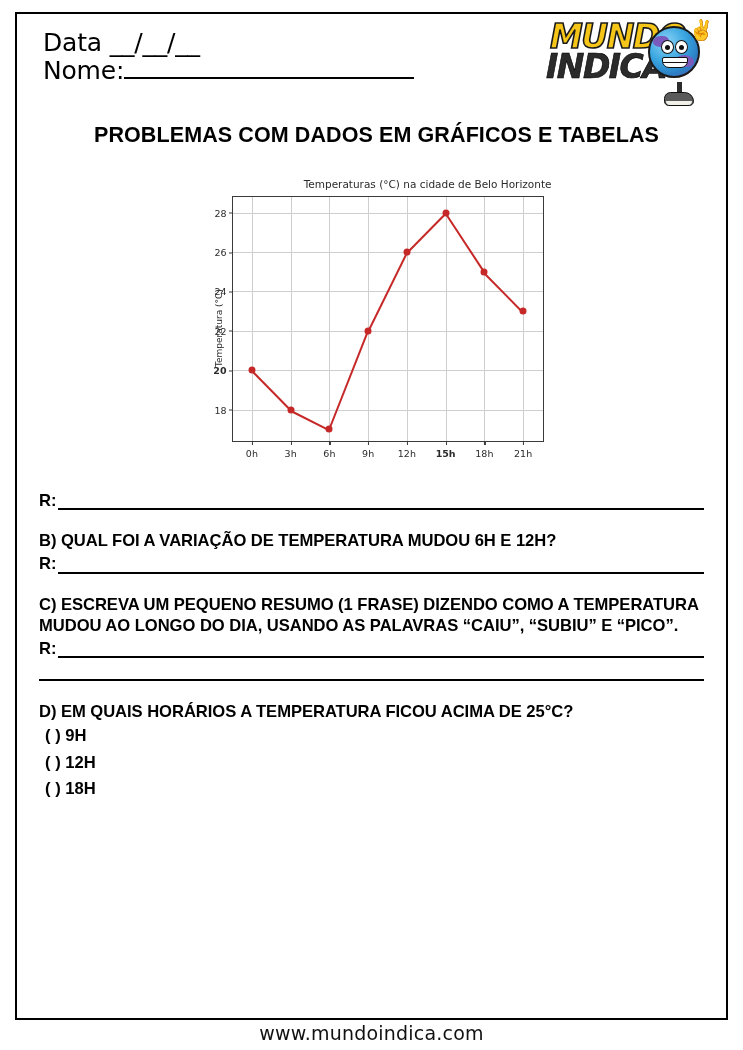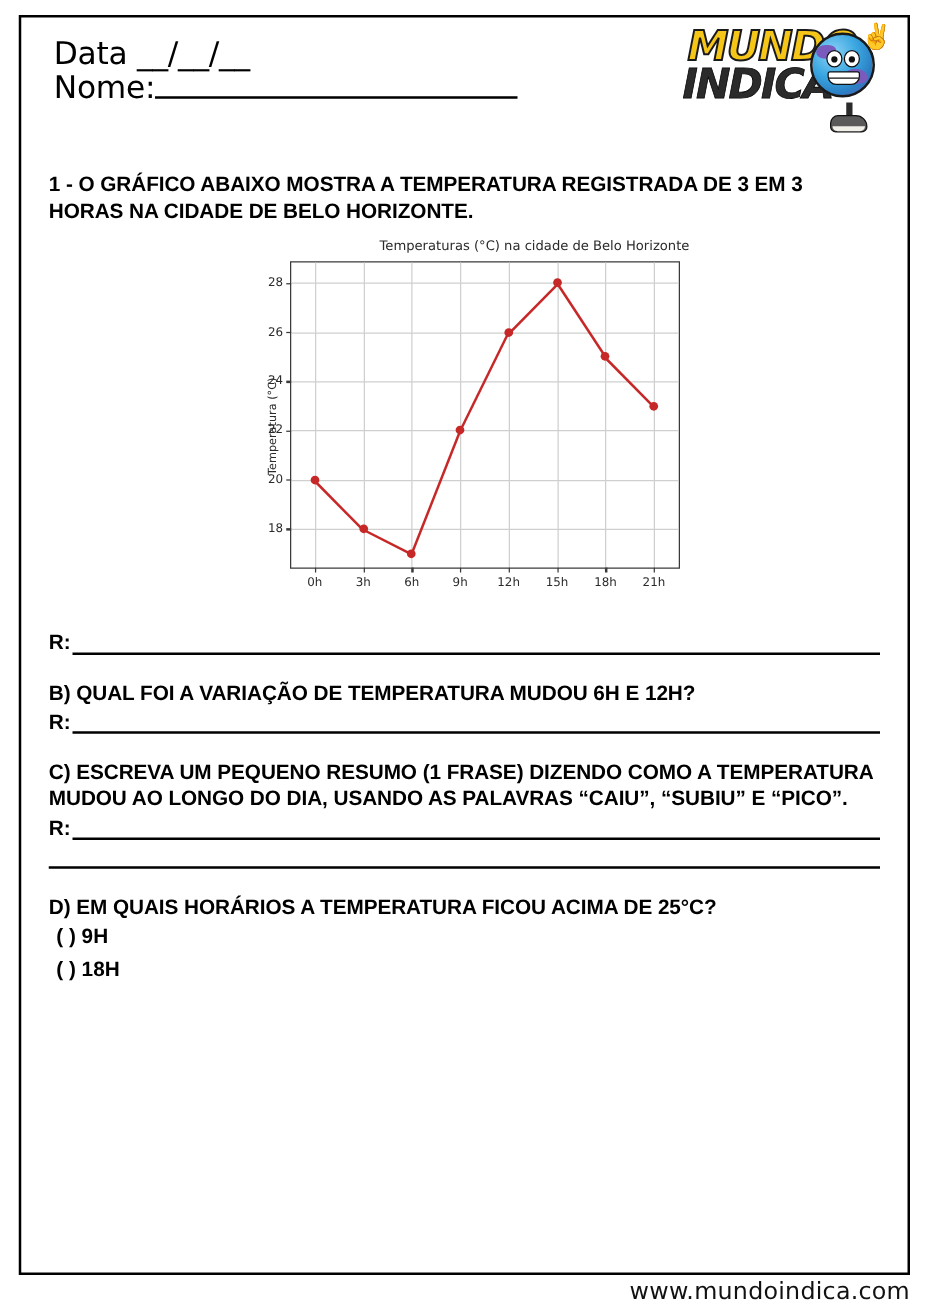--- a/index.html
+++ b/index.html
@@ -327,21 +327,21 @@
     transform: translate(-50%, -50%);
   }
   .seg { position: absolute; transform-origin: 0 50%; height: 2px; }
 
   
   .footer {
     position: absolute;
     left: 15px;
     top: 1022px;
     width: 713px;
-    text-align: right;
+    text-align: center;
     font-family: "DejaVu Sans", sans-serif;
     font-size: 19px;
     color: #111;
     letter-spacing: 0.2px;
   }
 </style>
 </head>
 <body>
 
 <div id="page">
@@ -371,54 +371,54 @@
           </div>
       </div>
       <div class="hand">✌</div>
       <div class="leg"></div>
       <div class="shoe">
           <i></i>
         </div>
     </div>
   </div>
 
+  <div class="worksheet-title">PROBLEMAS COM DADOS EM GRÁFICOS E TABELAS</div>
 
   <div class="content">
 
-    <p class="qtext">1 - O GRÁFICO ABAIXO MOSTRA A TEMPERATURA REGISTRADA DE 3 EM 3 HORAS NA CIDADE DE BELO HORIZONTE.</p>
 
     <div class="chart-wrap">
       <div class="chart" id="chart">
         <div class="chart-title">Temperaturas (°C) na cidade de Belo Horizonte</div>
         <div class="ylabel">Temperatura (°C)</div>
         <div class="plot" id="plot">
             <div class="gl h" style="top: 212.516px;"></div>
             <div class="ytick" style="top: 212.516px;">18</div>
             <div class="gl h" style="top: 173.161px;"></div>
-            <div class="ytick" style="top: 173.161px;">20</div>
+            <div class="ytick" style="top: 173.161px; font-weight: bold;">20</div>
             <div class="gl h" style="top: 133.806px;"></div>
             <div class="ytick" style="top: 133.806px;">22</div>
             <div class="gl h" style="top: 94.4516px;"></div>
             <div class="ytick" style="top: 94.4516px;">24</div>
             <div class="gl h" style="top: 55.0968px;"></div>
             <div class="ytick" style="top: 55.0968px;">26</div>
             <div class="gl h" style="top: 15.7419px;"></div>
             <div class="ytick" style="top: 15.7419px;">28</div>
             <div class="gl v" style="left: 19.375px;"></div>
             <div class="xtick" style="left: 19.375px;">0h</div>
             <div class="gl v" style="left: 58.125px;"></div>
             <div class="xtick" style="left: 58.125px;">3h</div>
             <div class="gl v" style="left: 96.875px;"></div>
             <div class="xtick" style="left: 96.875px;">6h</div>
             <div class="gl v" style="left: 135.625px;"></div>
             <div class="xtick" style="left: 135.625px;">9h</div>
             <div class="gl v" style="left: 174.375px;"></div>
             <div class="xtick" style="left: 174.375px;">12h</div>
             <div class="gl v" style="left: 213.125px;"></div>
-            <div class="xtick" style="left: 213.125px;">15h</div>
+            <div class="xtick" style="left: 213.125px; font-weight: bold;">15h</div>
             <div class="gl v" style="left: 251.875px;"></div>
             <div class="xtick" style="left: 251.875px;">18h</div>
             <div class="gl v" style="left: 290.625px;"></div>
             <div class="xtick" style="left: 290.625px;">21h</div>
             <div class="seg" style="left: 19.375px; top: 173.161px; width: 55.2301px; background: rgb(198, 40, 40); transform: rotate(45.4437deg);"></div>
             <div class="seg" style="left: 58.125px; top: 212.516px; width: 43.4599px; background: rgb(198, 40, 40); transform: rotate(26.9217deg);"></div>
             <div class="seg" style="left: 96.875px; top: 232.194px; width: 105.743px; background: rgb(198, 40, 40); transform: rotate(-68.5029deg);"></div>
             <div class="seg" style="left: 135.625px; top: 133.806px; width: 87.7313px; background: rgb(198, 40, 40); transform: rotate(-63.7883deg);"></div>
             <div class="seg" style="left: 174.375px; top: 55.0968px; width: 55.2301px; background: rgb(198, 40, 40); transform: rotate(-45.4437deg);"></div>
             <div class="seg" style="left: 213.125px; top: 15.7419px; width: 70.6142px; background: rgb(198, 40, 40); transform: rotate(56.7183deg);"></div>
@@ -456,20 +456,21 @@
             <span class="answer-rule"></span>
           </div>
           <div class="answer-rule-full"></div>
         </div>
       </div>
 
     <div class="block">
       <p class="qtext">D) EM QUAIS HORÁRIOS A TEMPERATURA FICOU ACIMA DE 25°C?</p>
       <div id="choices">
           <div class="choice">( ) 9H</div>
+          <div class="choice">( ) 12H</div>
           <div class="choice">( ) 18H</div>
         </div>
     </div>
 
   </div>
 </div>
 
 <div class="footer">www.mundoindica.com</div>
 
 </body></html>

